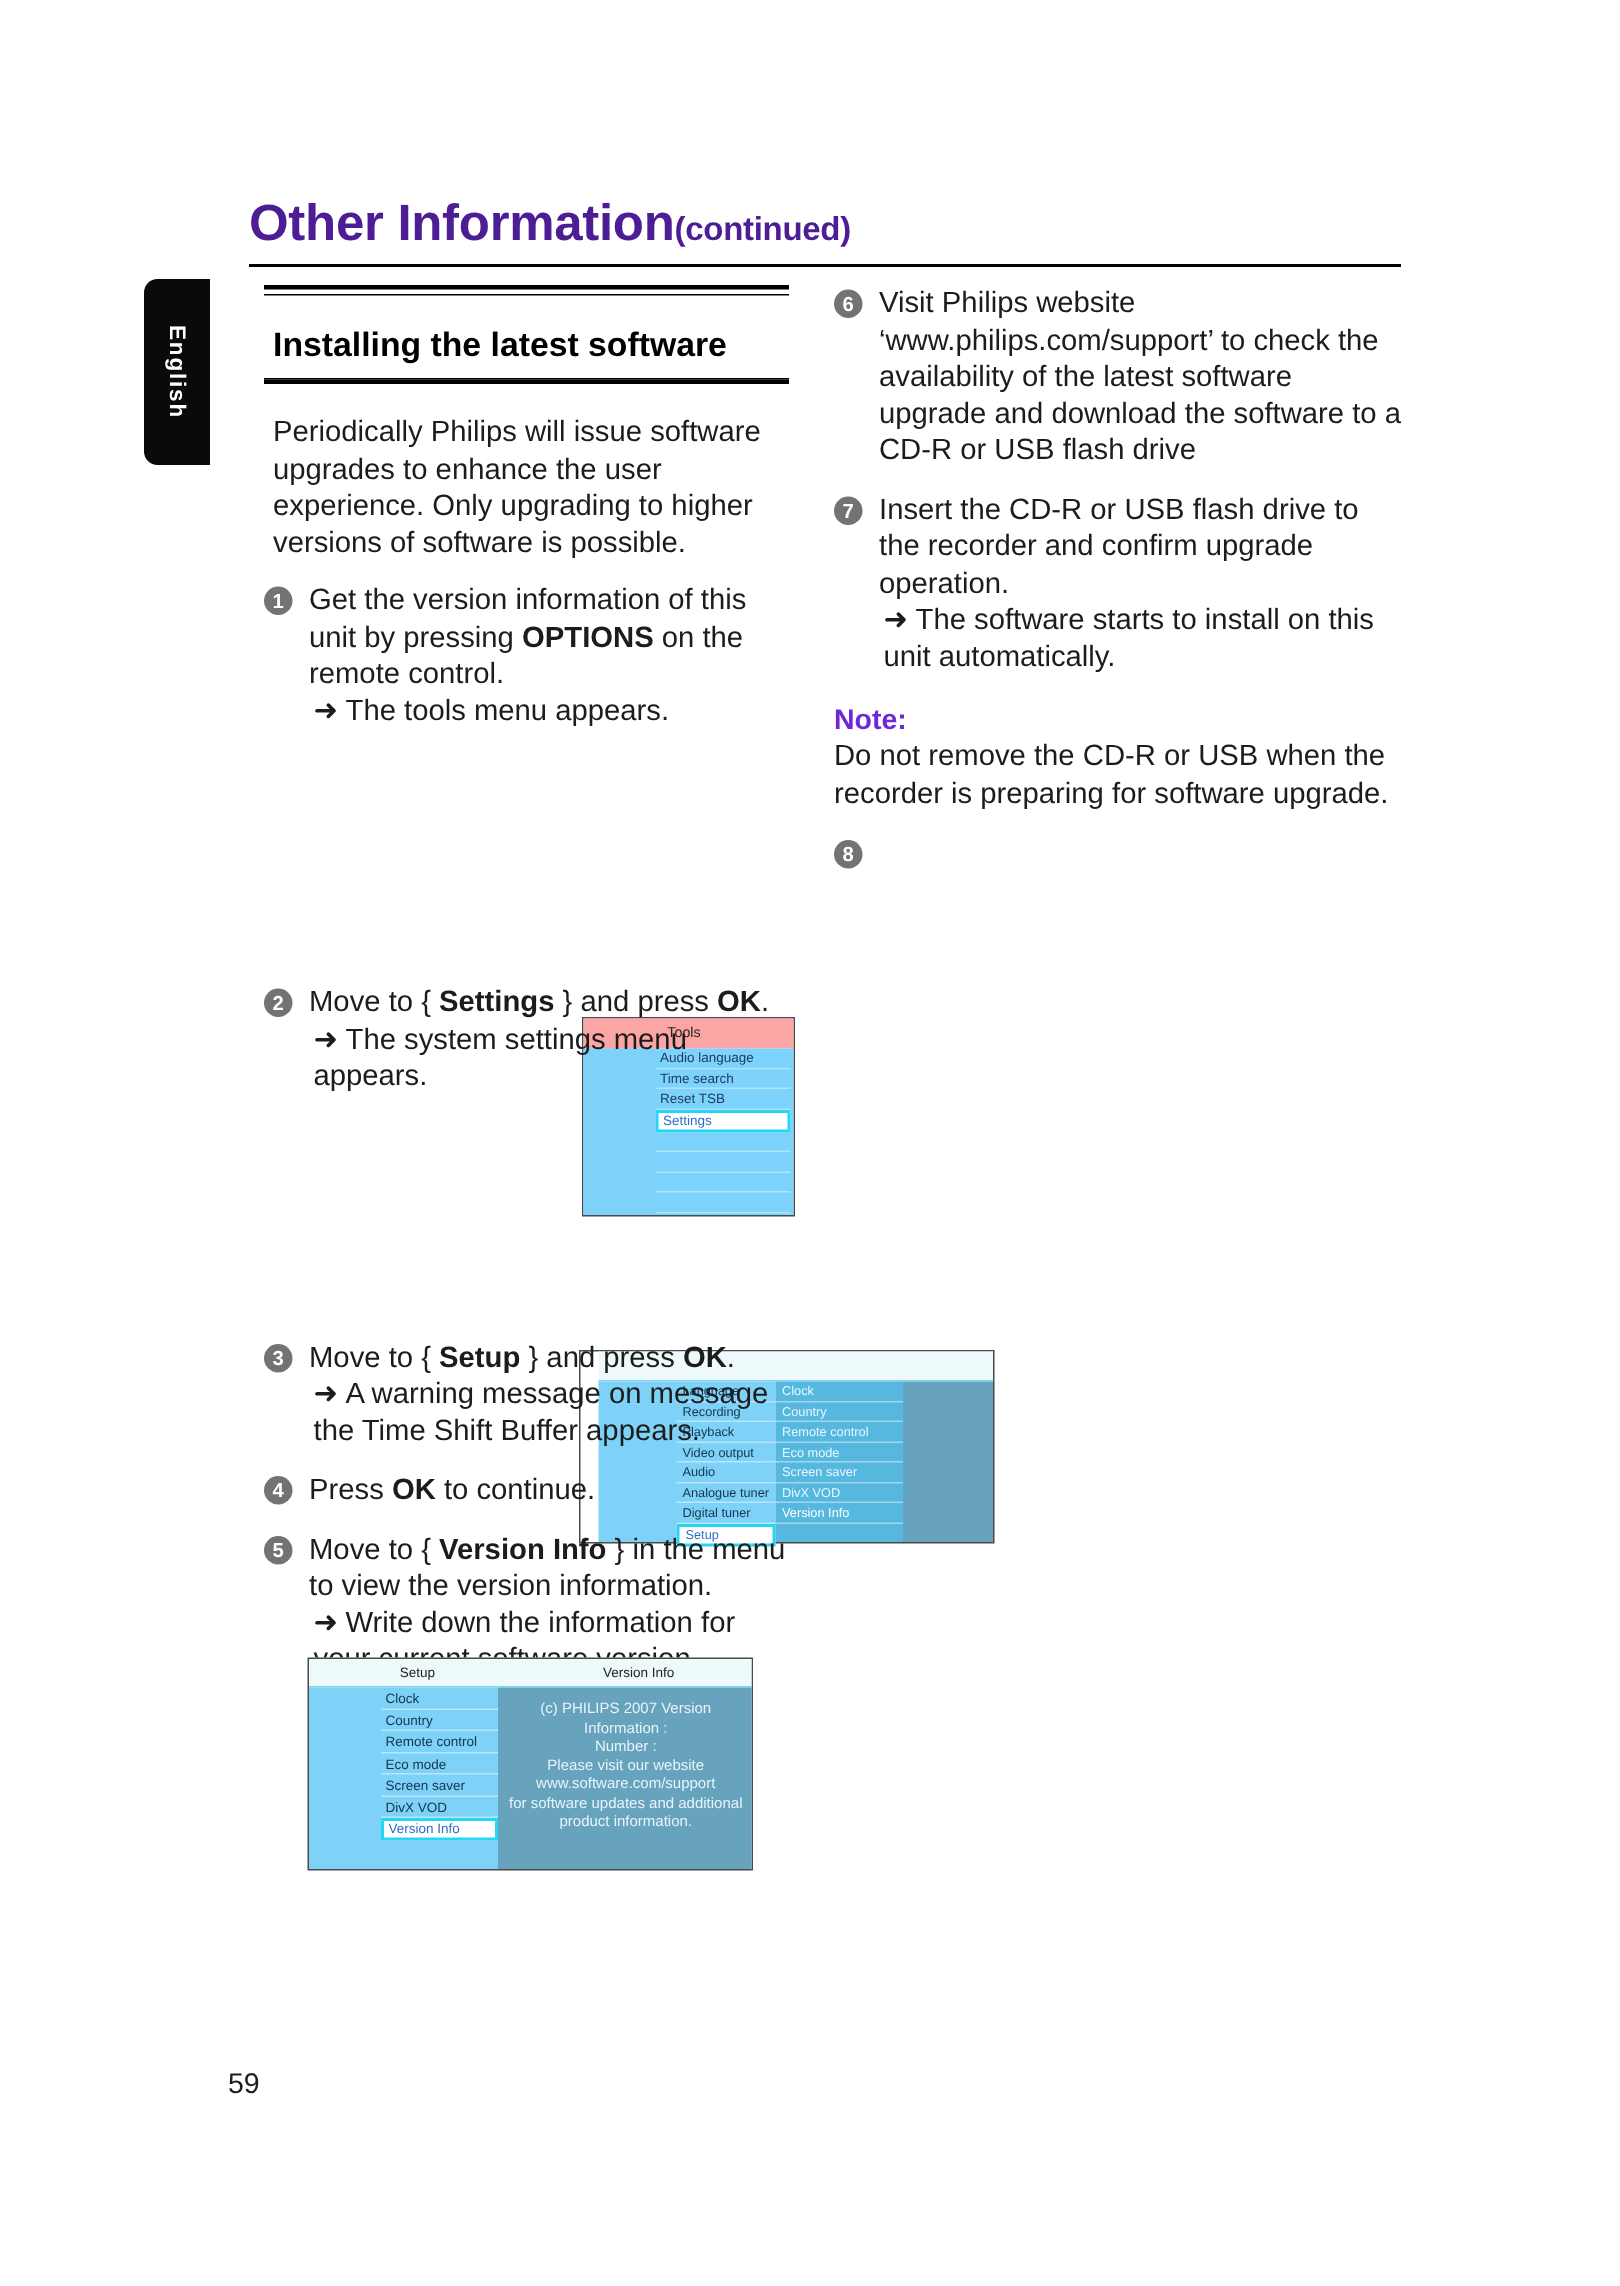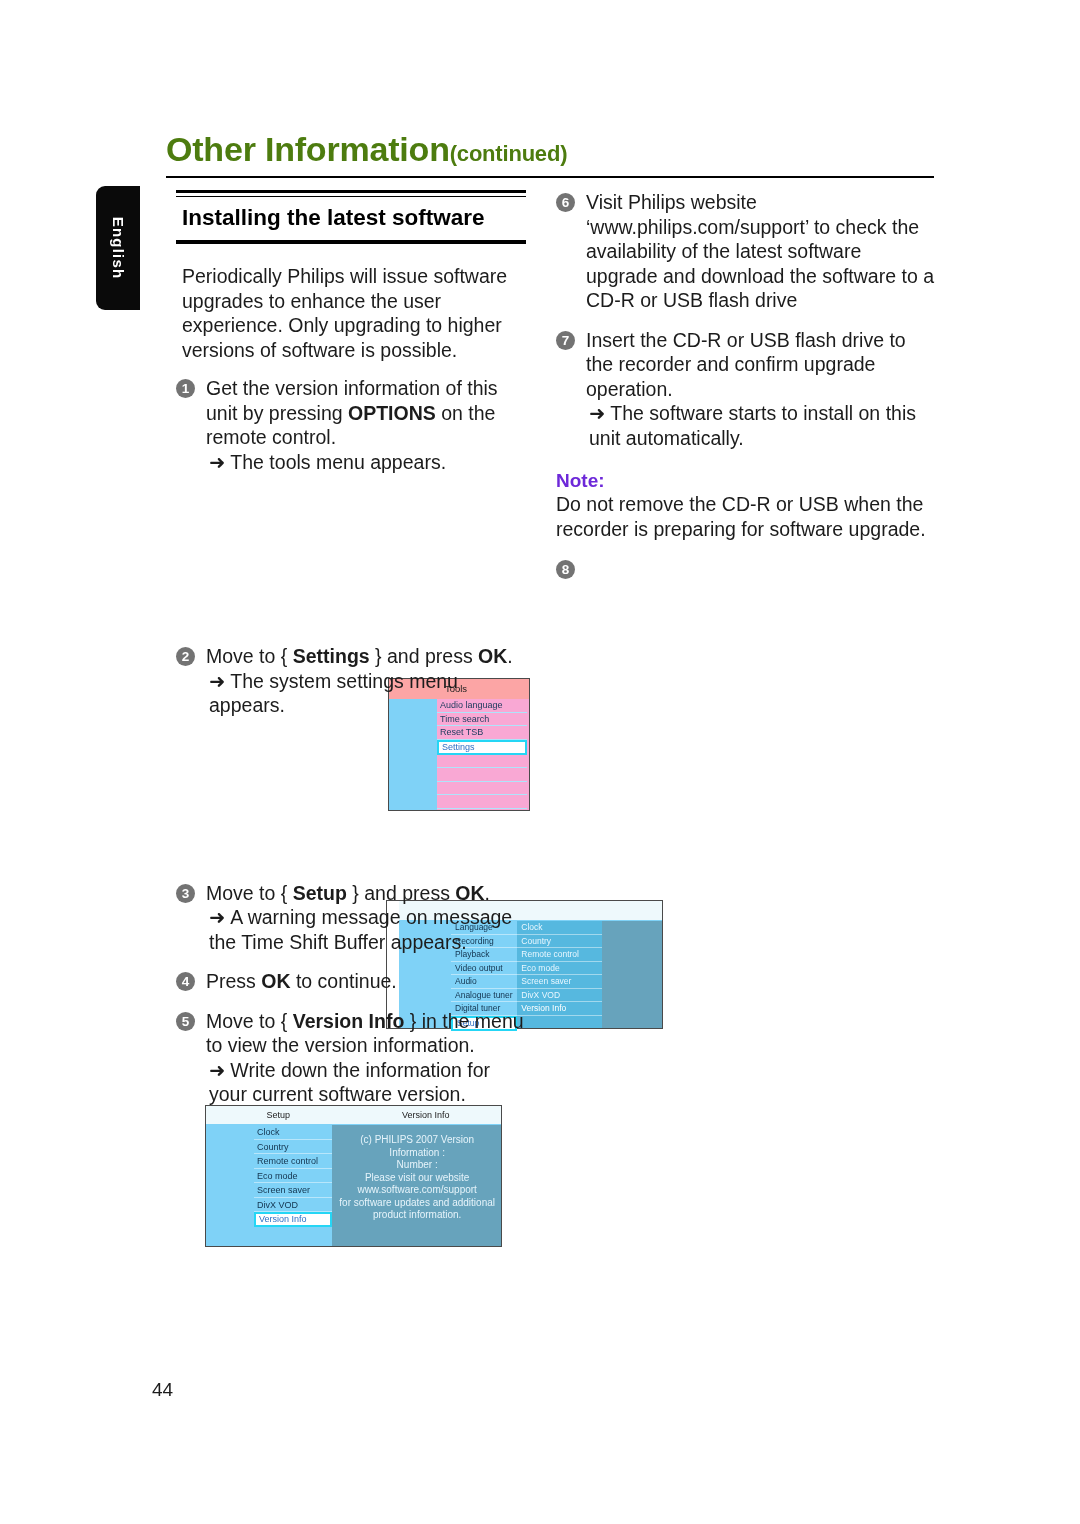--- a/index.html
+++ b/index.html
@@ -21,21 +21,21 @@
     position: absolute;
     left: 166px;
     top: 130px;
     width: 768px;
   }
   #page-title {
     font-size: 34px;
     font-weight: bold;
     letter-spacing: -0.2px;
     white-space: nowrap;
-    color: #4d7c0f;
+    color: #4c1d95;
   }
   #page-title .cont {
     font-size: 22px;
     font-weight: bold;
   }
   #title-rule {
     margin-top: 7px;
     border-top: 2.5px solid #000;
     width: 768px;
   }
@@ -72,21 +72,21 @@
   #right-column { left: 556px; width: 382px; }
 
   
   #section-heading-wrap { margin-bottom: 20px; }
   .rule-thick { border-top: 3px solid #000; }
   .rule-thin { border-top: 1.4px solid #000; margin-top: 2.5px; }
   #section-heading {
     font-size: 22.5px;
     font-weight: bold;
     color: #000;
-    padding: 8px 0 7px 6px;
+    padding: 20px 0 7px 6px;
   }
 
   
   .body-para {
     font-size: 19.5px;
     line-height: 24.5px;
     color: #1c1c1c;
     margin: 0 0 14px 6px;
   }
 
@@ -157,21 +157,21 @@
     background: #fca5a5;
     color: #222;
     font-size: 9.5px;
     line-height: 20px;
     text-align: center;
     padding-right: 6px;
     box-sizing: border-box;
   }
   #shot-tools .bodyarea {
     height: calc(100% - 20px);
-    background: #f9a8d4;
+    background: #7dd3fc;
     display: flex;
     justify-content: space-between;
   }
   #shot-tools .leftpad {
     width: 48px;
     background: #7fd2f7;
   }
   #shot-tools .list {
     flex: 1;
     padding-right: 2px;
@@ -477,13 +477,13 @@
 
   <div class="note-title">Note:</div>
   <div class="note-body">Do not remove the CD-R or USB when the recorder is preparing for software upgrade.</div>
 
   <div class="step">
     <span class="step-num">8</span>
   </div>
 
 </div>
 
-<div id="page-number">44</div>
+<div id="page-number">59</div>
 
 </body></html>

